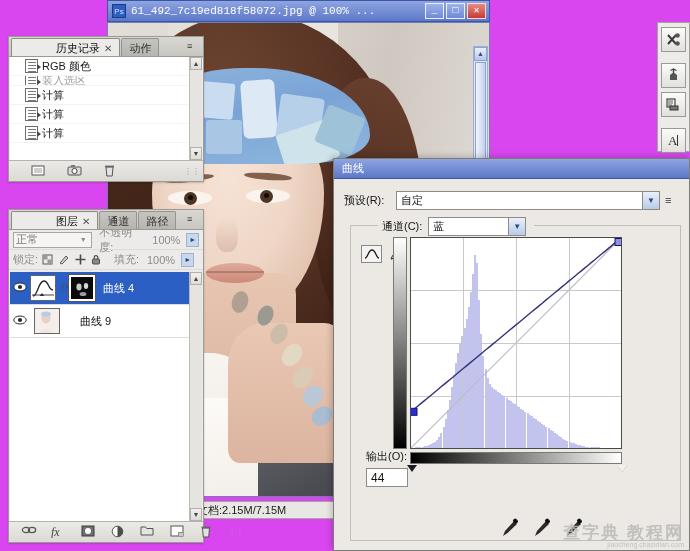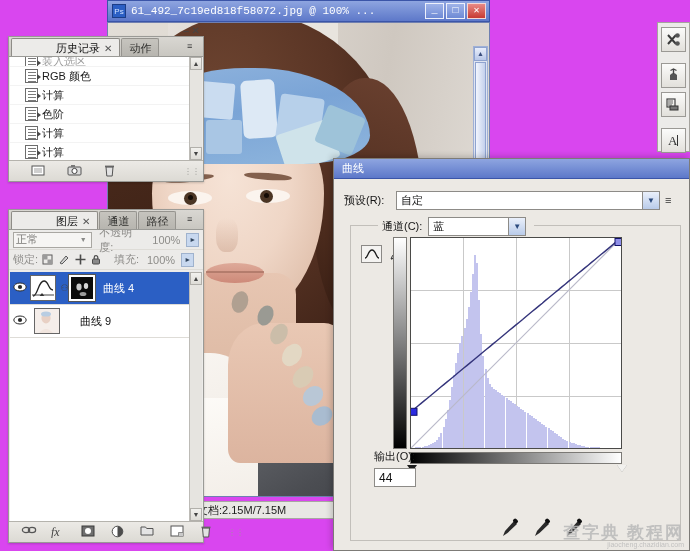--- a/index.html
+++ b/index.html
@@ -409,39 +409,34 @@
       <div class="tab active">
         <span>历史记录</span><span class="x">✕</span>
       </div>
       <div class="tab">
         <span>动作</span>
       </div>
       <div class="panel-menu">≡</div>
     </div>
 
     <div id="history-list">
+      <div class="hist-row">
+        <span class="arrow"></span>
+        <span class="hist-ico"></span>
+        <span>RGB 颜色</span>
+      </div>
       <div class="hist-row" style="height:10px;overflow:hidden;">
         <span class="arrow"></span>
         <span class="hist-ico"></span>
         <span style="opacity:.45;">装入选区</span>
       </div>
       <div class="hist-row">
         <span class="arrow"></span>
         <span class="hist-ico"></span>
-        <span>RGB 颜色</span>
-      </div>
-      <div class="hist-row">
-        <span class="arrow"></span>
-        <span class="hist-ico"></span>
         <span>计算</span>
-      </div>
-      <div class="hist-row">
-        <span class="arrow"></span>
-        <span class="hist-ico"></span>
-        <span>色阶</span>
       </div>
       <div class="hist-row">
         <span class="arrow"></span>
         <span class="hist-ico"></span>
         <span>计算</span>
       </div>
       <div class="hist-row">
         <span class="arrow"></span>
         <span class="hist-ico"></span>
         <span>计算</span>
@@ -779,21 +774,21 @@
           <polyline id="curve-line" fill="none" stroke="#33337a" stroke-width="1.4" points="0.0,173.8 3.3,171.0 6.6,168.3 9.8,165.6 13.1,162.9 16.4,160.2 19.7,157.5 23.0,154.8 26.3,152.0 29.5,149.3 32.8,146.6 36.1,143.9 39.4,141.2 42.7,138.5 45.9,135.8 49.2,133.0 52.5,130.3 55.8,127.6 59.1,124.9 62.3,122.2 65.6,119.5 68.9,116.7 72.2,114.0 75.5,111.3 78.8,108.6 82.0,105.9 85.3,103.2 88.6,100.5 91.9,97.7 95.2,95.0 98.4,92.3 101.7,89.6 105.0,86.9 108.3,84.2 111.6,81.5 114.8,78.7 118.1,76.0 121.4,73.3 124.7,70.6 128.0,67.9 131.3,65.2 134.5,62.4 137.8,59.7 141.1,57.0 144.4,54.3 147.7,51.6 150.9,48.9 154.2,46.2 157.5,43.4 160.8,40.7 164.1,38.0 167.3,35.3 170.6,32.6 173.9,29.9 177.2,27.2 180.5,24.4 183.8,21.7 187.0,19.0 190.3,16.3 193.6,13.6 196.9,10.9 200.2,8.1 203.4,5.4 206.7,2.7 210.0,0.0"></polyline>
           <rect id="pt-low" width="7" height="7" fill="#2b2be0" stroke="#12126b" x="-1.0" y="170.3"></rect>
           <rect id="pt-high" width="7" height="7" fill="#8f8fe8" stroke="#12126b" x="204.0" y="0.5"></rect>
         </svg>
       </div>
       <div id="grad-h"></div>
       <div class="marker-tri" style="left:14px;top:228px;border-top:7px solid #1d1d1d;"></div>
       <div class="marker-tri" style="left:224px;top:228px;border-top:7px solid #f2f1ee;filter:drop-shadow(0 0 0.6px #8a8a8a);"></div>
     </div>
 
-    <div style="position:absolute;left:40px;top:290px;">
+    <div style="position:absolute;left:32px;top:290px;">
       <div class="label">输出(O):</div>
       <div class="fieldbox" style="margin-top:4px;">
         <span>44</span>
       </div>
     </div>
 
 
     <div style="position:absolute;left:167px;top:358px;display:flex;gap:12px;">
       <span class="eyedrop">
         <svg width="19" height="21" viewBox="0 0 19 21">

